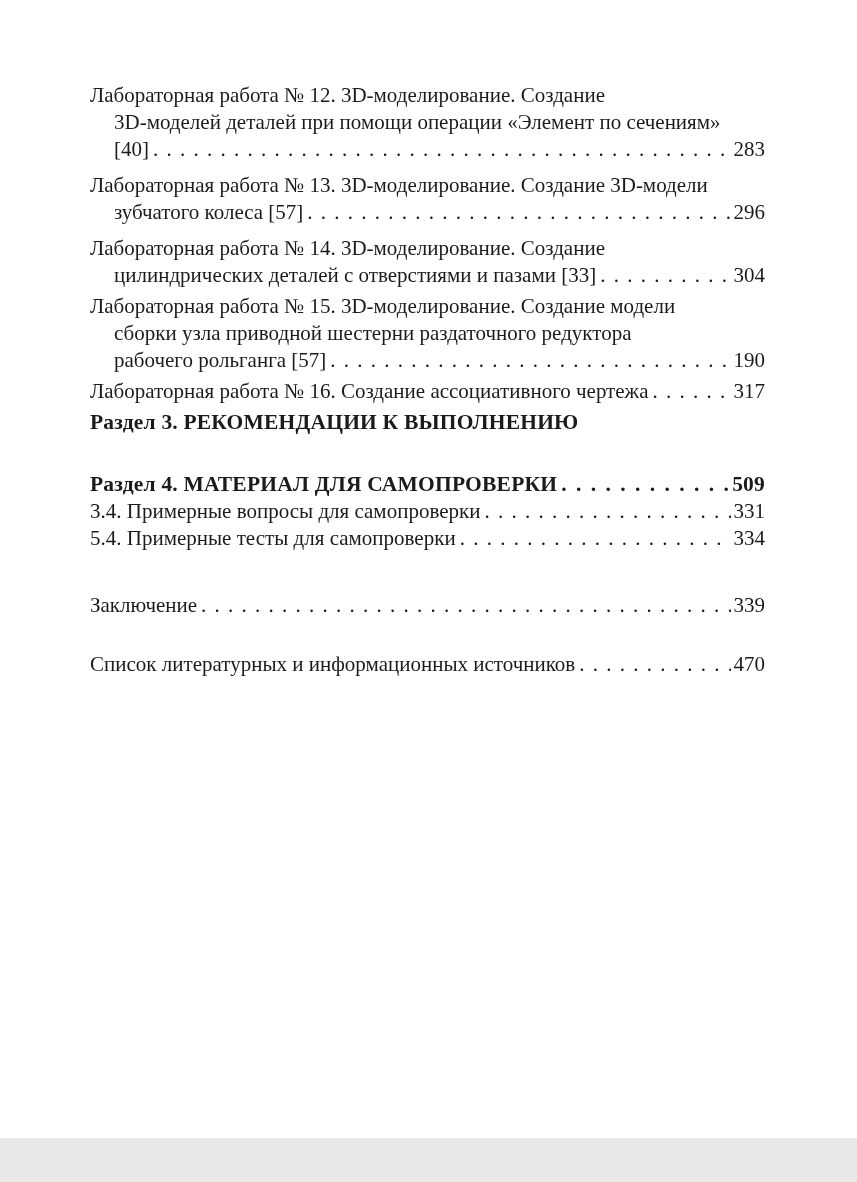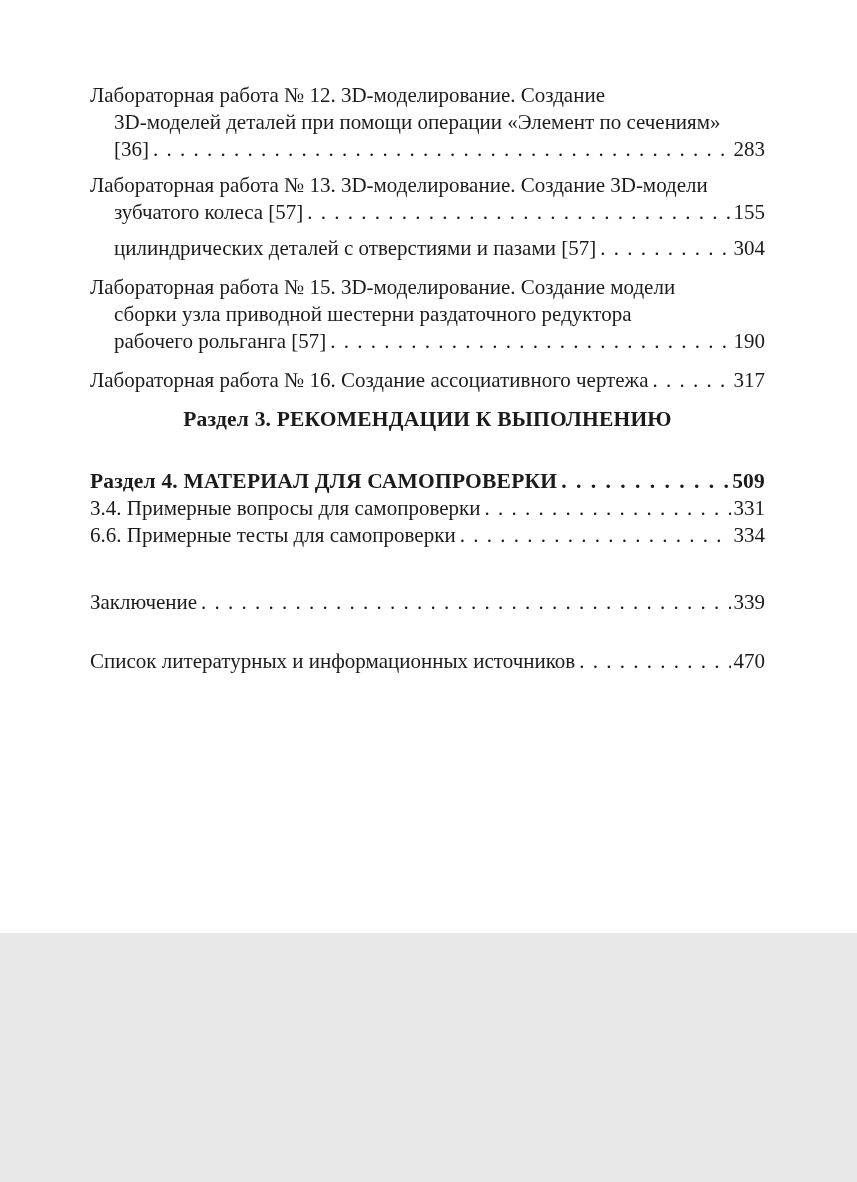--- a/index.html
+++ b/index.html
@@ -3,38 +3,38 @@
 <meta charset="utf-8">
 <style>
   html, body {
     margin: 0;
     padding: 0;
     background: #e8e8e8;
   }
   .doc-page {
     position: relative;
     width: 857px;
-    height: 933px;
+    height: 1138px;
     background: #ffffff;
     font-family: "Liberation Serif", "DejaVu Serif", serif;
     color: #1b1b1b;
     overflow: hidden;
   }
   .toc {
     position: absolute;
     left: 90px;
     top: 82px;
     width: 675px;
     font-size: 21px;
     line-height: 27px;
   }
   .entry { margin: 0; }
   .entry.gap-sm   { margin-top: 9px; }
-  .entry.gap-sm2  { margin-top: 12px; }
-  .entry.gap-md   { margin-top: 12px; text-align: center; }
+  .entry.gap-sm2  { margin-top: 4px; }
+  .entry.gap-md   { margin-top: 4px; }
   .entry.gap-md2  { margin-top: 35px; }
   .entry.gap-lg   { margin-top: 40px; }
   .entry.gap-lg2  { margin-top: 32px; }
   .entry.section {
     font-weight: bold;
     font-size: 21.5px;
     letter-spacing: 0.2px;
   }
   .line { white-space: nowrap; }
   .line.indent { padding-left: 24px; }
@@ -65,40 +65,43 @@
   <div class="toc">
 
     <div class="entry">
       <div class="line">
         <span class="txt">Лабораторная работа № 12. 3D-моделирование. Создание</span>
       </div>
       <div class="line indent">
         <span class="txt">3D-моделей деталей при помощи операции «Элемент по сечениям»</span>
       </div>
       <div class="line indent last">
-        <span class="txt">[36]</span>
+        <span class="txt">[40]</span>
         <span class="leader"></span>
         <span class="pagenum">283</span>
       </div>
     </div>
 
     <div class="entry gap-sm">
       <div class="line">
         <span class="txt">Лабораторная работа № 13. 3D-моделирование. Создание 3D-модели</span>
       </div>
       <div class="line indent last">
         <span class="txt">зубчатого колеса [57]</span>
         <span class="leader"></span>
-        <span class="pagenum">155</span>
+        <span class="pagenum">296</span>
       </div>
     </div>
 
     <div class="entry gap-sm">
+      <div class="line">
+        <span class="txt">Лабораторная работа № 14. 3D-моделирование. Создание</span>
+      </div>
       <div class="line indent last">
-        <span class="txt">цилиндрических деталей с отверстиями и пазами [57]</span>
+        <span class="txt">цилиндрических деталей с отверстиями и пазами [33]</span>
         <span class="leader"></span>
         <span class="pagenum">304</span>
       </div>
     </div>
 
     <div class="entry gap-sm2">
       <div class="line">
         <span class="txt">Лабораторная работа № 15. 3D-моделирование. Создание модели</span>
       </div>
       <div class="line indent">
@@ -136,21 +139,21 @@
     <div class="entry">
       <div class="line last">
         <span class="txt">3.4. Примерные вопросы для самопроверки</span>
         <span class="leader"></span>
         <span class="pagenum">331</span>
       </div>
     </div>
 
     <div class="entry">
       <div class="line last">
-        <span class="txt">6.6. Примерные тесты для самопроверки</span>
+        <span class="txt">5.4. Примерные тесты для самопроверки</span>
         <span class="leader"></span>
         <span class="pagenum">334</span>
       </div>
     </div>
 
     <div class="entry gap-lg">
       <div class="line last">
         <span class="txt">Заключение</span>
         <span class="leader"></span>
         <span class="pagenum">339</span>

